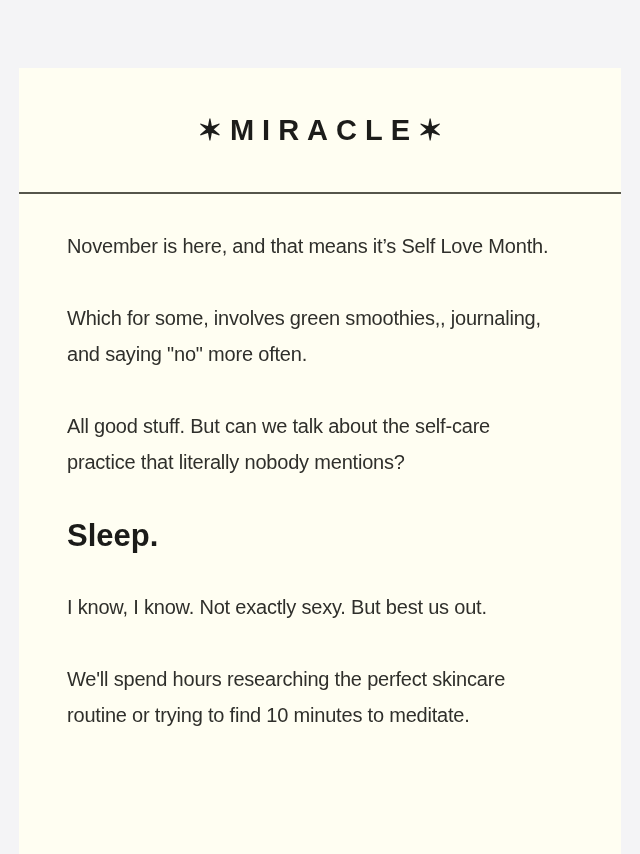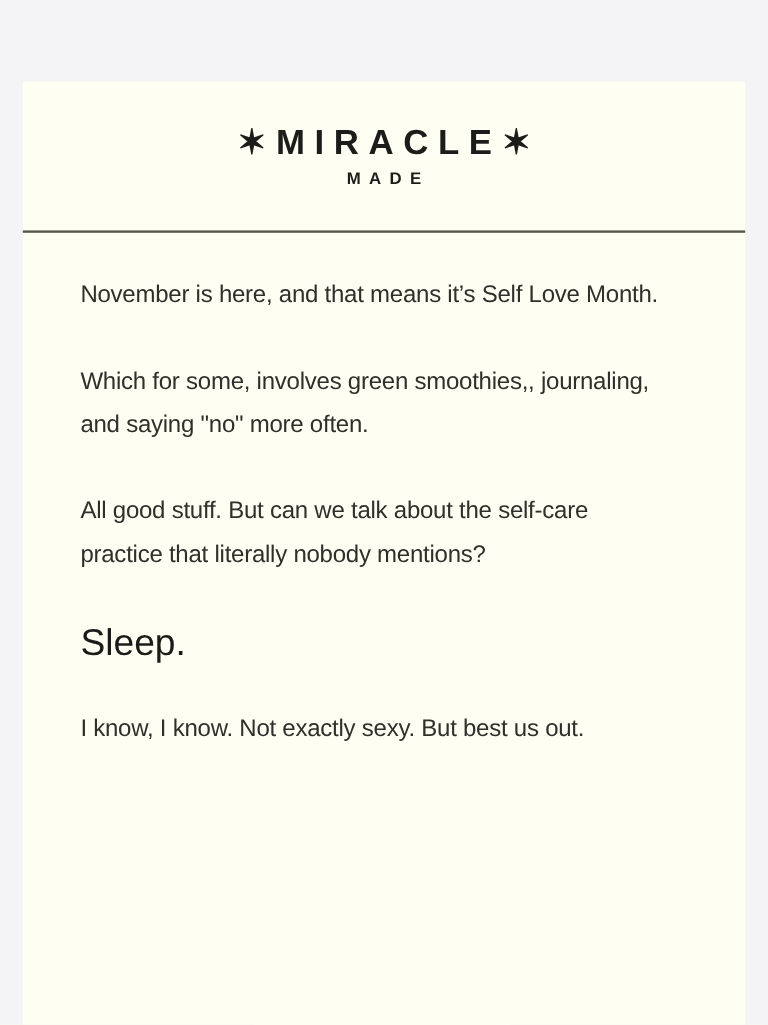--- a/index.html
+++ b/index.html
@@ -54,45 +54,46 @@
     color: #2f2f2b;
     font-weight: 300;
   }
   .email-body p {
     margin: 0 0 36px;
     white-space: pre-line;
   }
   .email-body h2 {
     font-size: 31px;
     line-height: 40px;
-    font-weight: 400;
+    font-weight: 700;
     letter-spacing: 0;
     color: #1b1b19;
     margin: 24px 0 33px;
   }
 </style>
 </head>
 <body>
 
 <div class="page">
   <div class="email-card">
 
     <header class="brand-header">
       <div class="brand-logo">
         <div class="brand-primary">✶MIRACLE✶</div>
-        <div class="brand-secondary" style="text-align:center">MADE</div>
       </div>
     </header>
 
     <div class="divider"></div>
 
     <main class="email-body">
       <p>November is here, and that means it’s Self Love Month.</p>
       <p>Which for some, involves green smoothies,, journaling,
 and saying "no" more often.</p>
       <p>All good stuff. But can we talk about the self-care
 practice that literally nobody mentions?</p>
       <h2>Sleep.</h2>
       <p>I know, I know. Not exactly sexy. But best us out.</p>
+      <p>We'll spend hours researching the perfect skincare
+routine or trying to find 10 minutes to meditate.</p>
     </main>
 
   </div>
 </div>
 
 </body></html>

